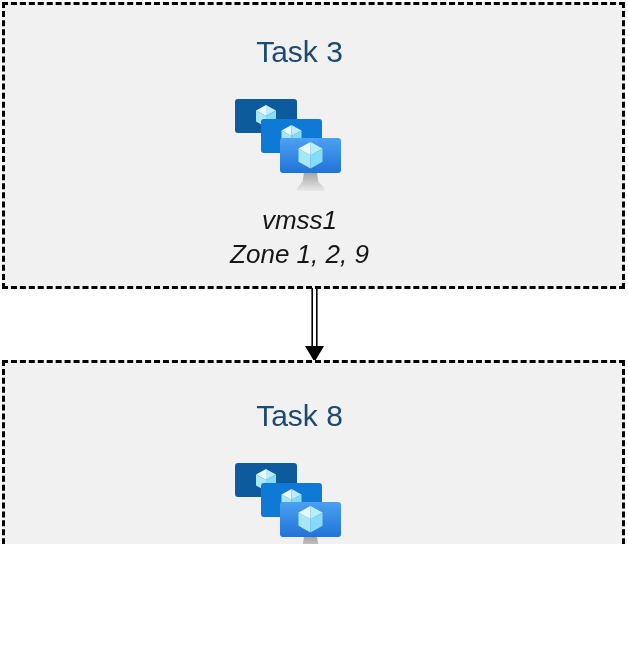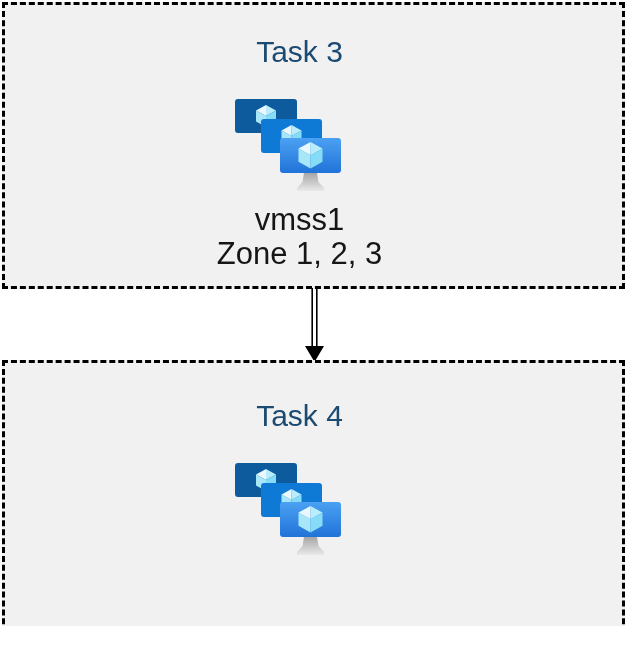--- a/index.html
+++ b/index.html
@@ -1,18 +1,18 @@
 <!DOCTYPE html>
 <html><head>
 <meta charset="utf-8">
 <style>
   html,body{margin:0;padding:0;background:#ffffff;}
   .canvas{
     position:relative;
-    width:628px;height:626px;
+    width:628px;height:544px;
     background:#ffffff;
     font-family:"Liberation Sans",sans-serif;
     overflow:hidden;
   }
   .task-box{
     position:absolute;left:2px;width:623px;
     background:#f1f1f1;
     border:3px dashed #000000;
     box-sizing:border-box;
     display:flex;flex-direction:column;align-items:center;
@@ -21,23 +21,23 @@
   .box1{top:2px;height:287px;padding-top:26px;}
   .box2{top:360px;height:291px;padding-top:32px;}
   .box-title{
     font-size:30px;line-height:42px;
     color:#1b4a73;
     margin-bottom:26px;
     white-space:nowrap;
   }
   .vmss-icon{width:106px;height:92px;left:-26px;}
   .box-lines{
-    font-size:31px;line-height:34px;
+    font-size:26px;line-height:34px;
     color:#161616;text-align:center;
-    margin-top:12px;white-space:nowrap;
+    margin-top:12px;white-space:nowrap;font-style:italic;
   }
   .connector{position:absolute;left:302px;top:288px;width:25px;height:74px;}
   .defs-holder{position:absolute;width:0;height:0;overflow:hidden;}
 </style>
 </head>
 <body>
 
 <svg class="defs-holder" aria-hidden="true">
   <defs>
     <linearGradient id="gradFront" x1="0" y1="0" x2="0" y2="1">
@@ -65,32 +65,32 @@
       <rect x="0" y="0" width="62" height="34" rx="3" fill="#0d5a9d"></rect>
       <use href="#cube-shape" transform="translate(21,6)"></use>
       <rect x="26" y="20" width="61" height="34" rx="3" fill="#0f79d6"></rect>
       <use href="#cube-shape" transform="translate(46.5,26)"></use>
       <path d="M69,74 L82,74 L83.5,83 L89,89 L89,92 L62,92 L62,89 L67.5,83 Z" fill="url(#gradStand)"></path>
       <rect x="45" y="39" width="61" height="35" rx="3" fill="url(#gradFront)"></rect>
       <use href="#cube-shape" transform="translate(63.5,43) scale(1.2)"></use>
     </svg>
     <div class="box-lines">
       <div>vmss1</div>
-      <div>Zone 1, 2, 3</div>
+      <div>Zone 1, 2, 9</div>
     </div>
   </section>
 
   <svg class="connector" viewBox="0 0 25 74">
     <line x1="10.2" y1="0" x2="10.2" y2="59" stroke="#000000" stroke-width="1.6"></line>
     <line x1="14.8" y1="0" x2="14.8" y2="59" stroke="#000000" stroke-width="1.6"></line>
     <polygon points="3,58 22,58 12.5,74" fill="#000000"></polygon>
   </svg>
 
   <section class="task-box box2">
-    <div class="box-title">Task 4</div>
+    <div class="box-title">Task 8</div>
     <svg class="vmss-icon" viewBox="0 0 106 92">
       <rect x="0" y="0" width="62" height="34" rx="3" fill="#0d5a9d"></rect>
       <use href="#cube-shape" transform="translate(21,6)"></use>
       <rect x="26" y="20" width="61" height="34" rx="3" fill="#0f79d6"></rect>
       <use href="#cube-shape" transform="translate(46.5,26)"></use>
       <path d="M69,74 L82,74 L83.5,83 L89,89 L89,92 L62,92 L62,89 L67.5,83 Z" fill="url(#gradStand)"></path>
       <rect x="45" y="39" width="61" height="35" rx="3" fill="url(#gradFront)"></rect>
       <use href="#cube-shape" transform="translate(63.5,43) scale(1.2)"></use>
     </svg>
   </section>

